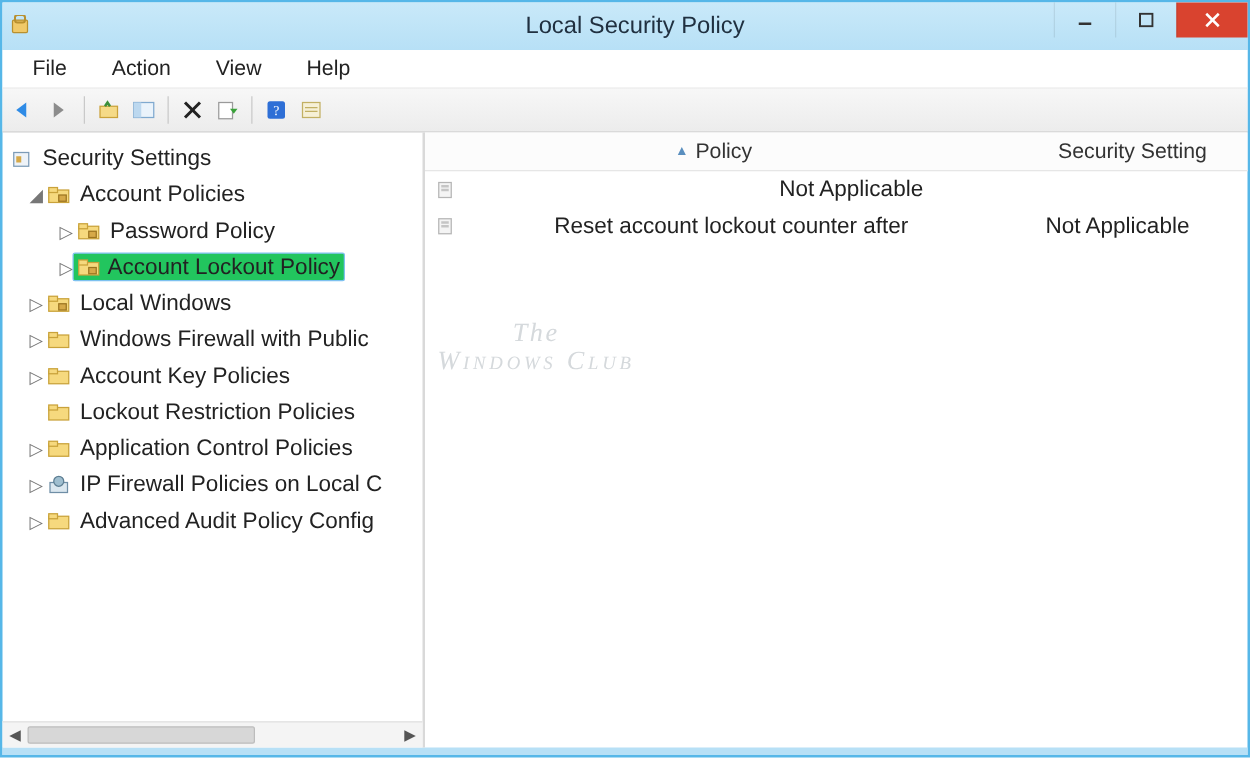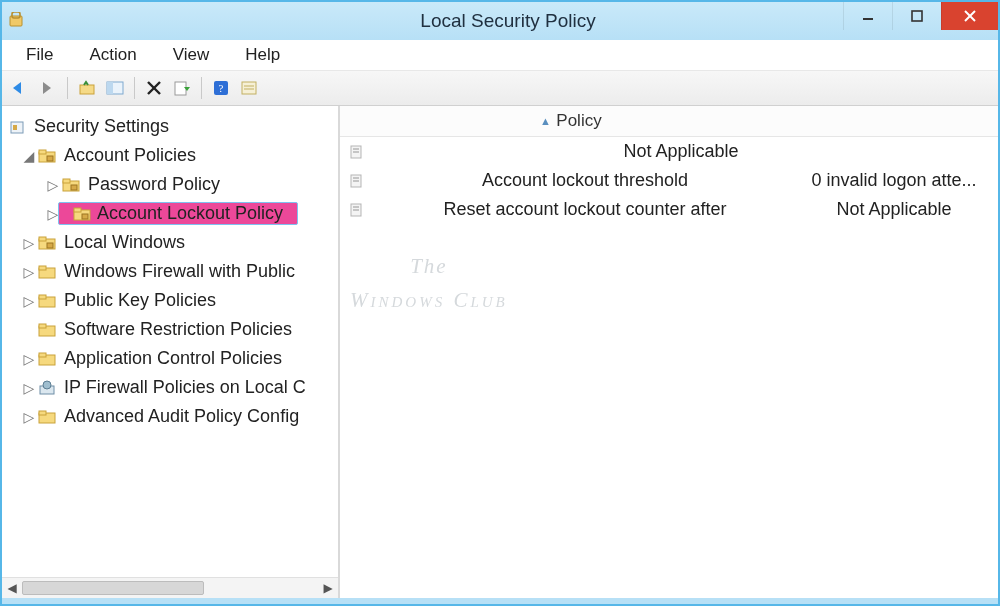--- a/index.html
+++ b/index.html
@@ -120,24 +120,24 @@
     height: 29px;
     white-space: nowrap;
     overflow: hidden;
   }
   .tw { display:inline-block; width: 14px; text-align:center; color:#777; font-size:14px; margin-right:2px;}
   .folder-icon, .node-icon {
     width: 18px; height: 16px; margin-right: 6px;
     display: inline-flex; align-items:center; justify-content:center;
   }
   .tree-row.selected .label-wrap {
-    background: #ec4899;
+    background: #22c55e;
     border: 1px solid #7ec1f0;
     border-radius: 2px;
-    padding: 0px 14px;
+    padding: 0px 3px;
     margin-left: -4px;
   }
   .label-wrap { padding: 0 2px; }
   .hscroll {
     height: 20px;
     border-top: 1px solid #e0e0e0;
     background: #f4f4f4;
     display: flex;
     align-items: center;
     justify-content: space-between;
@@ -203,21 +203,21 @@
     top: 118px; left: 10px;
     color: #d5d9dc;
     font-family: Georgia, "Times New Roman", serif;
     font-style: italic;
     font-size: 21px;
     line-height: 22px;
     letter-spacing: 2px;
     pointer-events: none;
     text-shadow: 0 1px 0 #fff;
   }
-  .watermark .l2 { font-variant: small-caps; letter-spacing: 3px; margin-top: 12px; }
+  .watermark .l2 { font-variant: small-caps; letter-spacing: 3px; }
   .bottom-border {
     height: 6px;
     background: #b7e0f6;
   }
 </style>
 </head>
 <body>
 
 <div class="window">
 
@@ -386,31 +386,31 @@
 
 
         <div class="tree-row" style="padding-left:14px">
           <span class="tw">▷</span>
           <span class="folder-icon">
               <svg width="18" height="14">
                 <rect x="1" y="3" width="16" height="10" fill="#f6d97e" stroke="#c9a23a"></rect>
                 <rect x="1" y="1" width="7" height="4" fill="#f6d97e" stroke="#c9a23a"></rect>
               </svg>
             </span>
-          <span class="label-wrap">Public Key Policies</span>
+          <span class="label-wrap">Account Key Policies</span>
         </div>
 
         <div class="tree-row" style="padding-left:30px">
           <span class="folder-icon">
               <svg width="18" height="14">
                 <rect x="1" y="3" width="16" height="10" fill="#f6d97e" stroke="#c9a23a"></rect>
                 <rect x="1" y="1" width="7" height="4" fill="#f6d97e" stroke="#c9a23a"></rect>
               </svg>
             </span>
-          <span class="label-wrap">Software Restriction Policies</span>
+          <span class="label-wrap">Lockout Restriction Policies</span>
         </div>
 
         <div class="tree-row" style="padding-left:14px">
           <span class="tw">▷</span>
           <span class="folder-icon">
               <svg width="18" height="14">
                 <rect x="1" y="3" width="16" height="10" fill="#f6d97e" stroke="#c9a23a"></rect>
                 <rect x="1" y="1" width="7" height="4" fill="#f6d97e" stroke="#c9a23a"></rect>
               </svg>
             </span>
@@ -446,55 +446,47 @@
         <span class="track"></span>
         <span class="arrow">▶</span>
       </div>
     </div>
 
     <div class="list-pane">
       <div class="list-header">
         <div class="col-policy">
           <span>Policy</span>
           <span class="sort-ind">▲</span>
+        </div>
+        <div class="col-setting">
+          <span>Security Setting</span>
         </div>
       </div>
       <div class="list-body">
 
         <div class="list-row">
           <span class="picon">
               <svg width="16" height="16">
                 <rect x="2" y="2" width="10" height="12" fill="#f4f4f4" stroke="#b5b5b5"></rect>
                 <rect x="4" y="4" width="6" height="2" fill="#c5c5c5"></rect>
                 <rect x="4" y="7" width="6" height="2" fill="#c5c5c5"></rect>
               </svg>
             </span>
           <span class="pval">Not Applicable</span>
         </div>
 
+
         <div class="list-row">
           <span class="picon">
               <svg width="16" height="16">
                 <rect x="2" y="2" width="10" height="12" fill="#f4f4f4" stroke="#b5b5b5"></rect>
                 <rect x="4" y="4" width="6" height="2" fill="#c5c5c5"></rect>
                 <rect x="4" y="7" width="6" height="2" fill="#c5c5c5"></rect>
               </svg>
             </span>
-          <span class="ptext">Account lockout threshold</span>
-          <span class="pval">0 invalid logon atte...</span>
-        </div>
-
-        <div class="list-row">
-          <span class="picon">
-              <svg width="16" height="16">
-                <rect x="2" y="2" width="10" height="12" fill="#f4f4f4" stroke="#b5b5b5"></rect>
-                <rect x="4" y="4" width="6" height="2" fill="#c5c5c5"></rect>
-                <rect x="4" y="7" width="6" height="2" fill="#c5c5c5"></rect>
-              </svg>
-            </span>
           <span class="ptext">Reset account lockout counter after</span>
           <span class="pval">Not Applicable</span>
         </div>
 
         <div class="watermark">
           <div>The</div>
           <div class="l2">Windows Club</div>
         </div>
       </div>
     </div>

